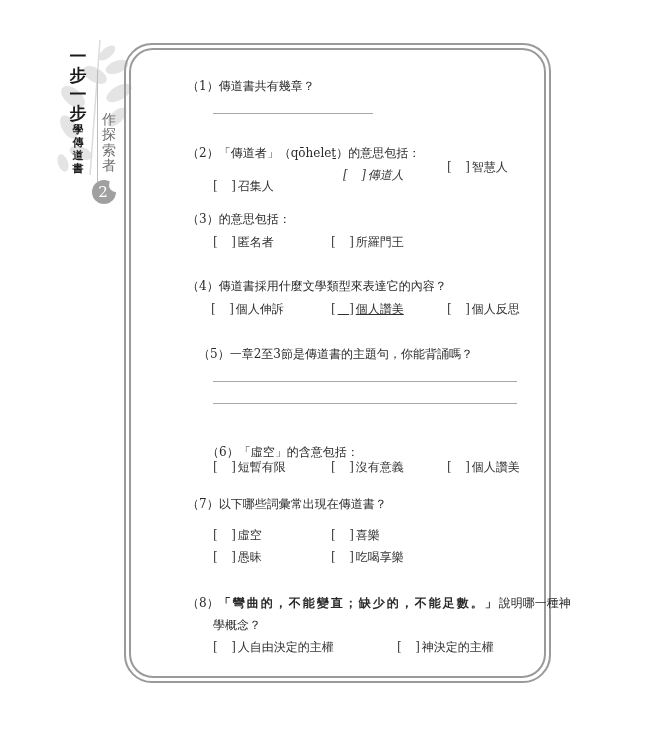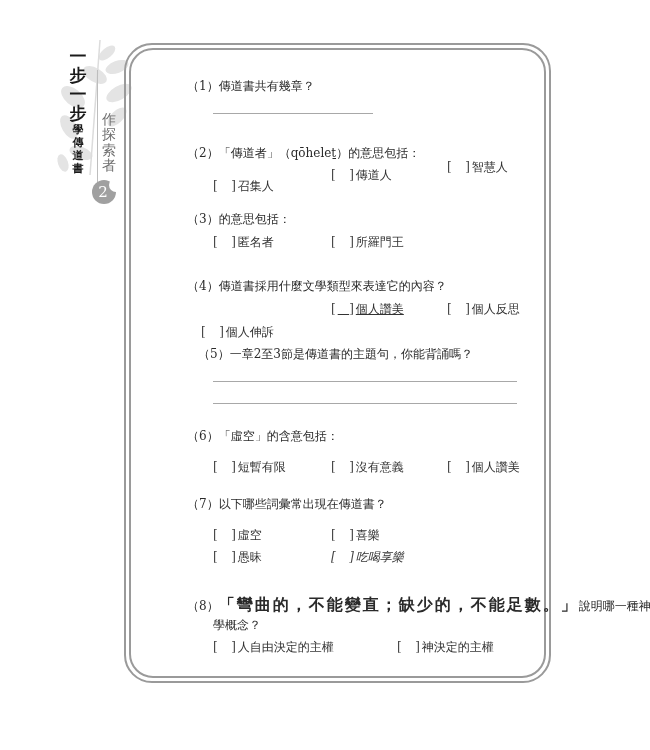--- a/index.html
+++ b/index.html
@@ -111,21 +111,21 @@
       margin-right: 2px;
     }
     .answer-line {
       position: absolute;
       height: 1px;
       background: #a8a8a8;
     }
     .quote-bold {
       font-weight: bold;
       letter-spacing: 2px;
-      font-size: 16px;
+      font-size: 12px;
     }
   </style>
 </head>
 <body>
 
 <svg class="leaves" viewBox="0 0 80 140">
   <g fill="#e4e4e4">
     <ellipse cx="52" cy="18" rx="10" ry="5" transform="rotate(-40 52 18)"></ellipse>
     <ellipse cx="62" cy="32" rx="12" ry="6" transform="rotate(-20 62 32)"></ellipse>
     <ellipse cx="40" cy="40" rx="13" ry="7" transform="rotate(30 40 40)"></ellipse>
@@ -179,57 +179,57 @@
     <span>（1）</span><span>傳道書共有幾章？</span>
   </div>
   <div class="answer-line" style="left:26px; top:113px; width:160px;"></div>
 
   <div class="q" style="top:145px;">
     <span>（2）</span><span>「傳道者」（qōheleṯ）的意思包括：</span>
   </div>
   <div class="opt" style="left:26px; top:178px;">
     <span class="br">[</span>&nbsp;&nbsp;&nbsp;<span class="br">]</span><span>召集人</span>
   </div>
-  <div class="opt" style="left:144px; top:167px;">
+  <div class="opt" style="left:156px; top:167px;font-style:italic;">
     <span class="br">[</span>&nbsp;&nbsp;&nbsp;<span class="br">]</span><span>傳道人</span>
   </div>
   <div class="opt" style="left:260px; top:159px;">
     <span class="br">[</span>&nbsp;&nbsp;&nbsp;<span class="br">]</span><span>智慧人</span>
   </div>
 
   <div class="q" style="top:211px;">
     <span>（3）</span><span>的意思包括：</span>
   </div>
   <div class="opt" style="left:26px; top:234px;">
     <span class="br">[</span>&nbsp;&nbsp;&nbsp;<span class="br">]</span><span>匿名者</span>
   </div>
   <div class="opt" style="left:144px; top:234px;">
     <span class="br">[</span>&nbsp;&nbsp;&nbsp;<span class="br">]</span><span>所羅門王</span>
   </div>
 
   <div class="q" style="top:278px;">
     <span>（4）</span><span>傳道書採用什麼文學類型來表達它的內容？</span>
   </div>
-  <div class="opt" style="left:14px; top:301px;margin-top:23px;">
+  <div class="opt" style="left:24px; top:301px;">
     <span class="br">[</span>&nbsp;&nbsp;&nbsp;<span class="br">]</span><span>個人伸訴</span>
   </div>
   <div class="opt" style="left:144px; top:301px;text-decoration:underline;">
     <span class="br">[</span>&nbsp;&nbsp;&nbsp;<span class="br">]</span><span>個人讚美</span>
   </div>
   <div class="opt" style="left:260px; top:301px;">
     <span class="br">[</span>&nbsp;&nbsp;&nbsp;<span class="br">]</span><span>個人反思</span>
   </div>
 
   <div class="q" style="top:346px;margin-left:11px;">
     <span>（5）</span><span>一章2至3節是傳道書的主題句，你能背誦嗎？</span>
   </div>
   <div class="answer-line" style="left:26px; top:381px; width:304px;"></div>
   <div class="answer-line" style="left:26px; top:403px; width:304px;"></div>
 
-  <div class="q" style="top:428px;">
+  <div class="q" style="top:444px;margin-left:20px;">
     <span>（6）</span><span>「虛空」的含意包括：</span>
   </div>
   <div class="opt" style="left:26px; top:459px;">
     <span class="br">[</span>&nbsp;&nbsp;&nbsp;<span class="br">]</span><span>短暫有限</span>
   </div>
   <div class="opt" style="left:144px; top:459px;">
     <span class="br">[</span>&nbsp;&nbsp;&nbsp;<span class="br">]</span><span>沒有意義</span>
   </div>
   <div class="opt" style="left:260px; top:459px;">
     <span class="br">[</span>&nbsp;&nbsp;&nbsp;<span class="br">]</span><span>個人讚美</span>
@@ -240,21 +240,21 @@
   </div>
   <div class="opt" style="left:26px; top:527px;">
     <span class="br">[</span>&nbsp;&nbsp;&nbsp;<span class="br">]</span><span>虛空</span>
   </div>
   <div class="opt" style="left:144px; top:527px;">
     <span class="br">[</span>&nbsp;&nbsp;&nbsp;<span class="br">]</span><span>喜樂</span>
   </div>
   <div class="opt" style="left:26px; top:549px;">
     <span class="br">[</span>&nbsp;&nbsp;&nbsp;<span class="br">]</span><span>愚昧</span>
   </div>
-  <div class="opt" style="left:144px; top:549px;font-style:italic;">
+  <div class="opt" style="left:144px; top:549px;">
     <span class="br">[</span>&nbsp;&nbsp;&nbsp;<span class="br">]</span><span>吃喝享樂</span>
   </div>
 
   <div class="q" style="top:595px;">
     <span>（8）</span><span class="quote-bold">「彎曲的，不能變直；缺少的，不能足數。」</span><span>說明哪一種神</span>
   </div>
   <div class="q" style="left:26px; top:617px;">學概念？</div>
   <div class="opt" style="left:26px; top:639px;">
     <span class="br">[</span>&nbsp;&nbsp;&nbsp;<span class="br">]</span><span>人自由決定的主權</span>
   </div>

